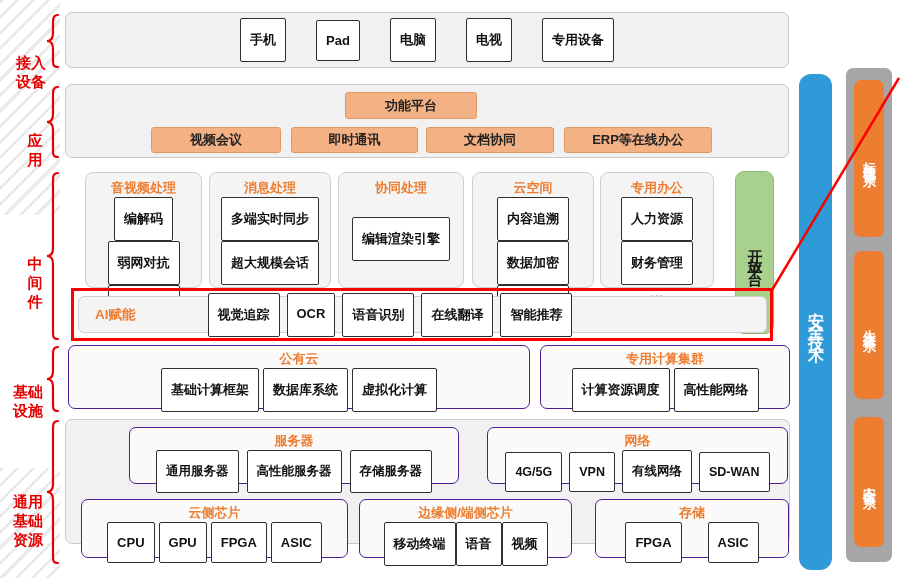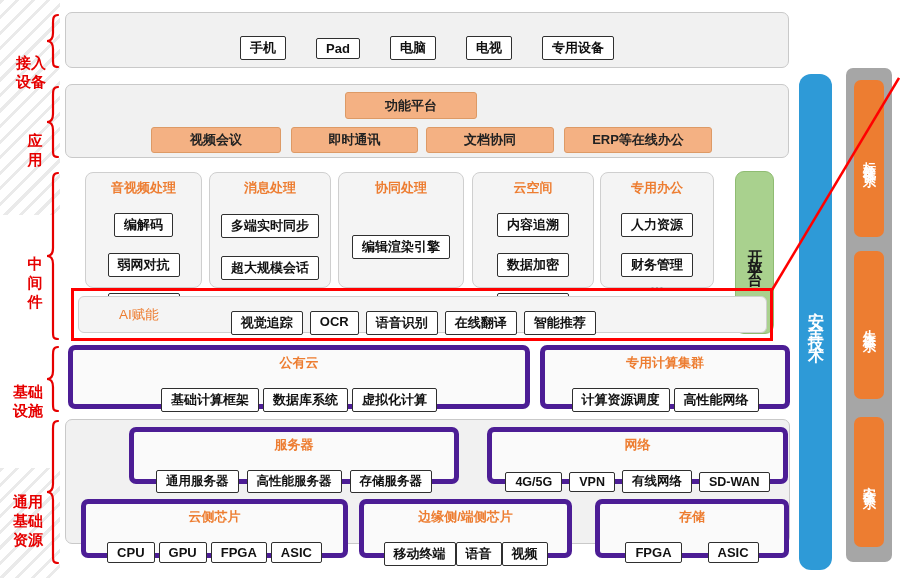--- a/index.html
+++ b/index.html
@@ -4,32 +4,32 @@
 <style>
   * { margin:0; padding:0; box-sizing:border-box; }
   body { font-family:"Liberation Sans","DejaVu Sans",sans-serif; background:#fff; }
   .canvas { position:relative; width:900px; height:578px; background:#fff; overflow:hidden; }
   .hatch { position:absolute; background:repeating-linear-gradient(135deg,#eaeaea 0 3px,transparent 3px 11px); z-index:0; }
   .hatch-tl { left:0; top:0; width:60px; height:215px; }
   .hatch-bl { left:0; top:468px; width:60px; height:110px; }
   .sec { position:absolute; background:#f1f1f1; border:1px solid #c9c9c9; border-radius:7px; z-index:1; }
   .col { position:absolute; background:#f4f4f4; border:1px solid #cfcfcf; border-radius:8px; display:flex; flex-direction:column; align-items:center; padding:6px 3px; z-index:1; }
   .col .items { flex:1; display:flex; flex-direction:column; justify-content:space-evenly; align-items:center; width:100%; }
-  .subbox { position:absolute; background:#fafafa; border:5px solid #4c1d95; border-radius:7px; display:flex; flex-direction:column; align-items:center; padding:4px; }
+  .subbox { position:absolute; background:#fafafa; border:1px solid #4c1d95; border-radius:7px; display:flex; flex-direction:column; align-items:center; padding:4px; }
   .items-row { display:flex; gap:4px; justify-content:center; align-items:center; flex:1; width:100%; }
   .title { color:#ed7d31; font-weight:bold; font-size:13px; white-space:nowrap; }
-  .wbox { background:#fff; border:1.5px solid #2f2f2f; border-radius:2px; padding:2px 9px; font-size:13px; font-weight:bold; white-space:nowrap; color:#111;margin-top:16px; }
+  .wbox { background:#fff; border:1.5px solid #2f2f2f; border-radius:2px; padding:12px 9px; font-size:13px; font-weight:bold; white-space:nowrap; color:#111; }
   .plain { font-size:14px; font-weight:bold; color:#222; }
   .obox { position:absolute; background:#f4b183; border:1px solid #dd9a66; border-radius:3px; display:flex; align-items:center; justify-content:center; font-size:13px; font-weight:bold; color:#222; white-space:nowrap; }
   .flexcenter { display:flex; align-items:center; justify-content:center; height:100%; gap:30px; }
   .llabel { position:absolute; color:#e60000; font-weight:bold; font-size:15px; line-height:19px; text-align:center; white-space:pre-line; z-index:2;margin-top:30px; }
   .brace { position:absolute; z-index:2; }
   .brace path { fill:none; stroke:#e60000; stroke-width:2.2; stroke-linecap:round; }
   .ai-row { position:absolute; left:78px; top:296px; width:689px; height:37px; background:#f4f4f4; border:1px solid #cfcfcf; border-radius:6px; display:flex; align-items:center; z-index:1; }
-  .ai-label { color:#ed7d31; font-weight:normal; font-size:13.5px; margin-left:40px; }
+  .ai-label { color:#ed7d31; font-weight:bold; font-size:13.5px; margin-left:16px; }
   .ai-items { display:flex; gap:7px; margin-left:72px; }
   .red-frame { position:absolute; left:71px; top:288px; width:702px; height:53px; border:3px solid #ff0000; z-index:6; pointer-events:none; }
   .vbar { position:absolute; display:flex; align-items:center; justify-content:center; z-index:1; }
   .vtext { writing-mode:vertical-lr; text-orientation:upright; font-weight:bold; }
   .green-bar { left:735px; top:171px; width:39px; height:163px; background:#a9d18e; border:1px solid #8fbc72; border-radius:9px; }
   .green-bar .vtext { font-size:15px; letter-spacing:7px; color:#1a1a1a; }
   .blue-bar { left:799px; top:74px; width:33px; height:496px; background:#2e9ad7; border-radius:12px; }
   .blue-bar .vtext { font-size:16px; letter-spacing:12px; color:#fff; }
   .gray-panel { position:absolute; left:846px; top:68px; width:46px; height:494px; background:#a6a6a6; border-radius:7px; z-index:1; }
   .sys-box { position:absolute; left:8px; width:30px; background:#ed7d31; border-radius:7px; display:flex; align-items:center; justify-content:center; }

